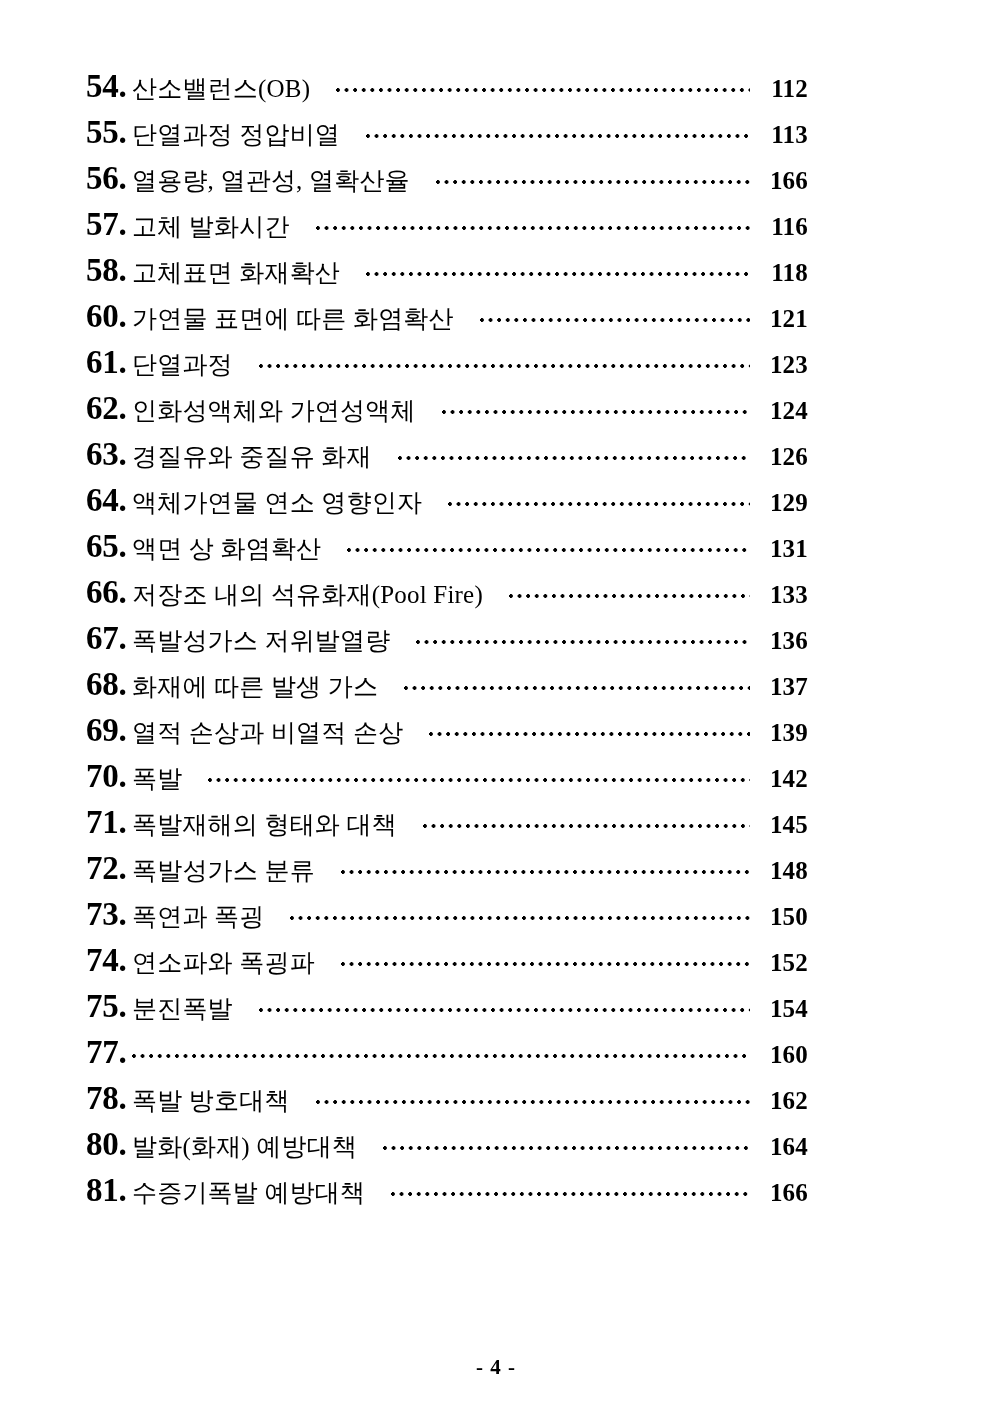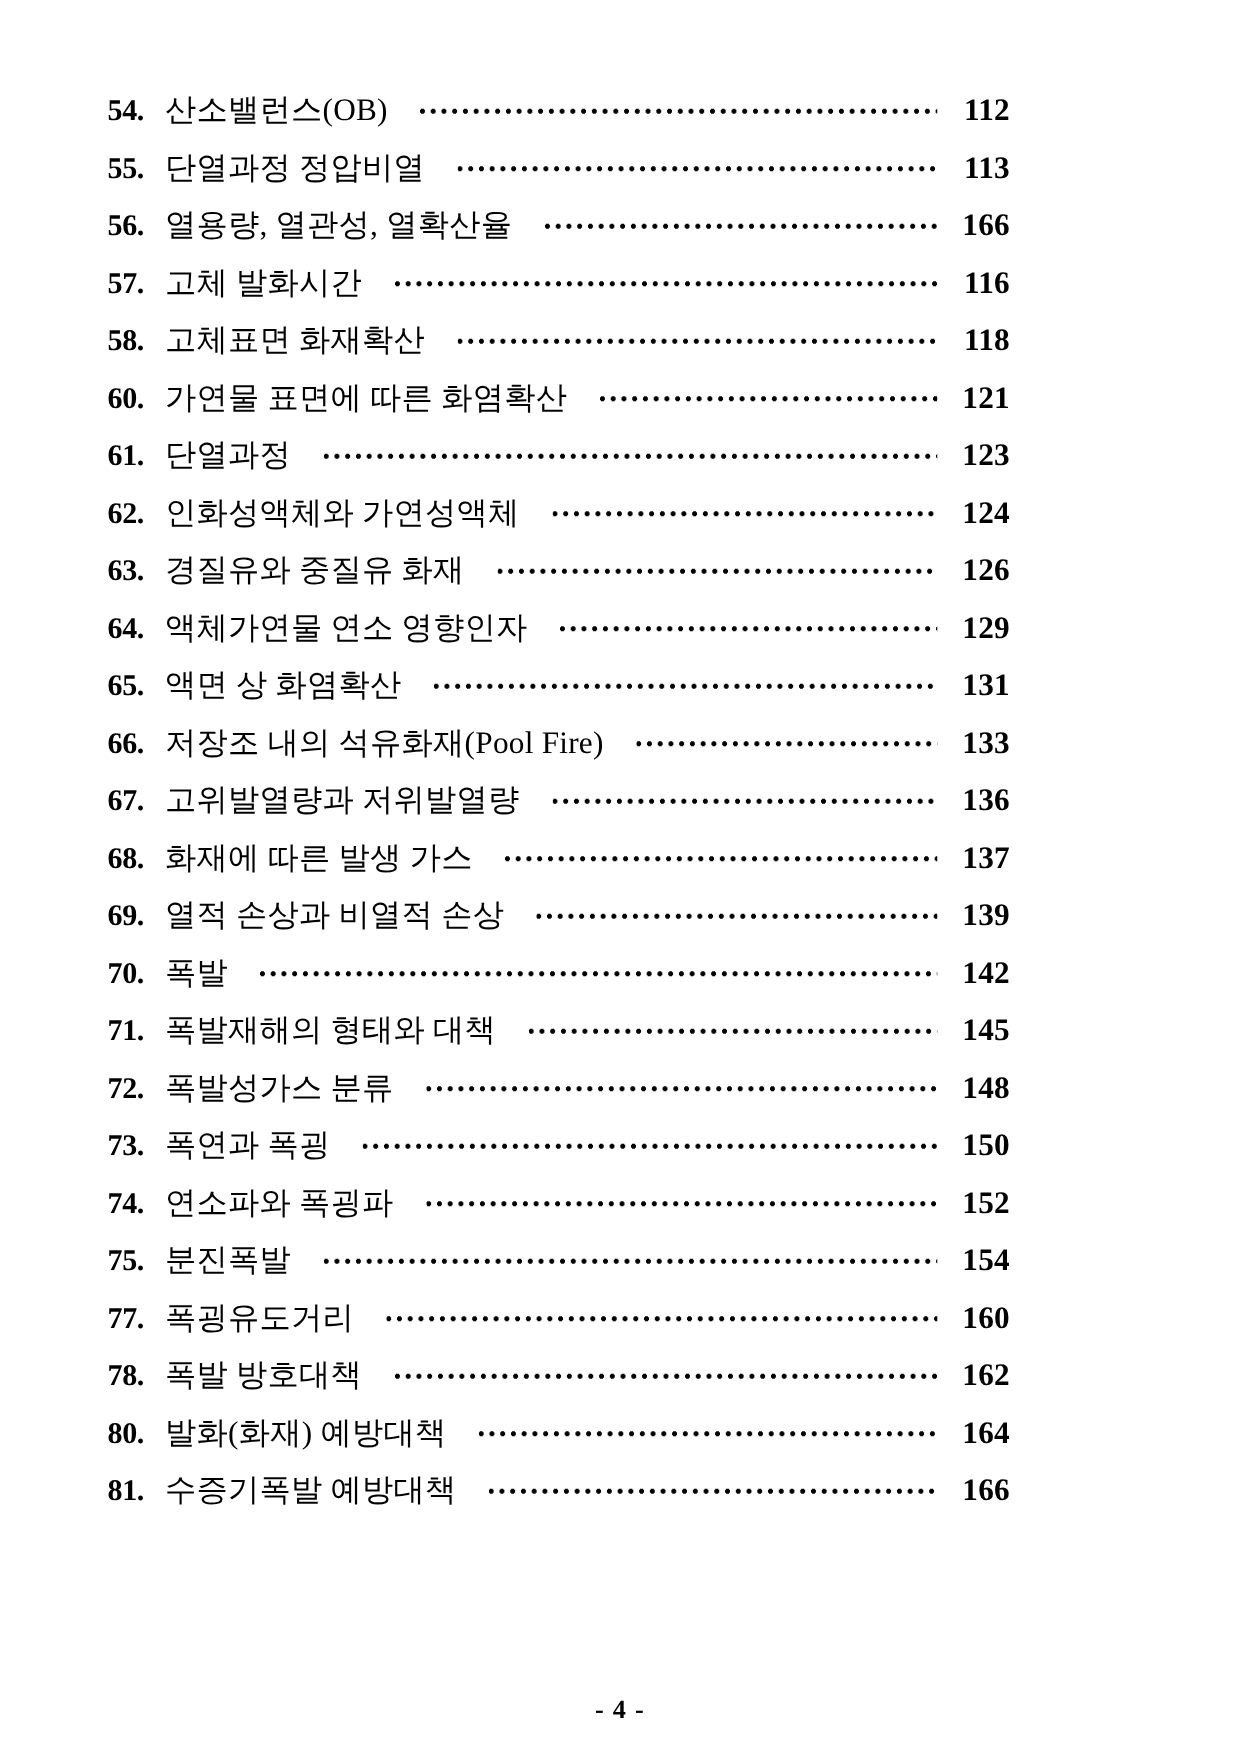--- a/index.html
+++ b/index.html
@@ -35,21 +35,21 @@
   .toc-entry {
     display: flex;
     align-items: baseline;
     height: 46px;
     white-space: nowrap;
   }
 
   .toc-num {
     flex: 0 0 auto;
     width: 46px;
-    font-size: 24px;
+    font-size: 33px;
     font-weight: 700;
     letter-spacing: -0.3px;
     text-align: left;
   }
 
   .toc-title {
     flex: 0 0 auto;
     font-size: 25px;
     font-weight: 400;
     letter-spacing: 0.2px;
@@ -171,21 +171,21 @@
         <span class="toc-page">131</span>
       </div>
       <div class="toc-entry">
         <span class="toc-num">66.</span>
         <span class="toc-title">저장조 내의 석유화재(Pool Fire)</span>
         <span class="toc-leader"></span>
         <span class="toc-page">133</span>
       </div>
       <div class="toc-entry">
         <span class="toc-num">67.</span>
-        <span class="toc-title">고위발열량과 저위발열량</span>
+        <span class="toc-title">폭발성가스 저위발열량</span>
         <span class="toc-leader"></span>
         <span class="toc-page">136</span>
       </div>
       <div class="toc-entry">
         <span class="toc-num">68.</span>
         <span class="toc-title">화재에 따른 발생 가스</span>
         <span class="toc-leader"></span>
         <span class="toc-page">137</span>
       </div>
       <div class="toc-entry">
@@ -225,21 +225,20 @@
         <span class="toc-page">152</span>
       </div>
       <div class="toc-entry">
         <span class="toc-num">75.</span>
         <span class="toc-title">분진폭발</span>
         <span class="toc-leader"></span>
         <span class="toc-page">154</span>
       </div>
       <div class="toc-entry">
         <span class="toc-num">77.</span>
-        <span class="toc-title">폭굉유도거리</span>
         <span class="toc-leader"></span>
         <span class="toc-page">160</span>
       </div>
       <div class="toc-entry">
         <span class="toc-num">78.</span>
         <span class="toc-title">폭발 방호대책</span>
         <span class="toc-leader"></span>
         <span class="toc-page">162</span>
       </div>
       <div class="toc-entry">

